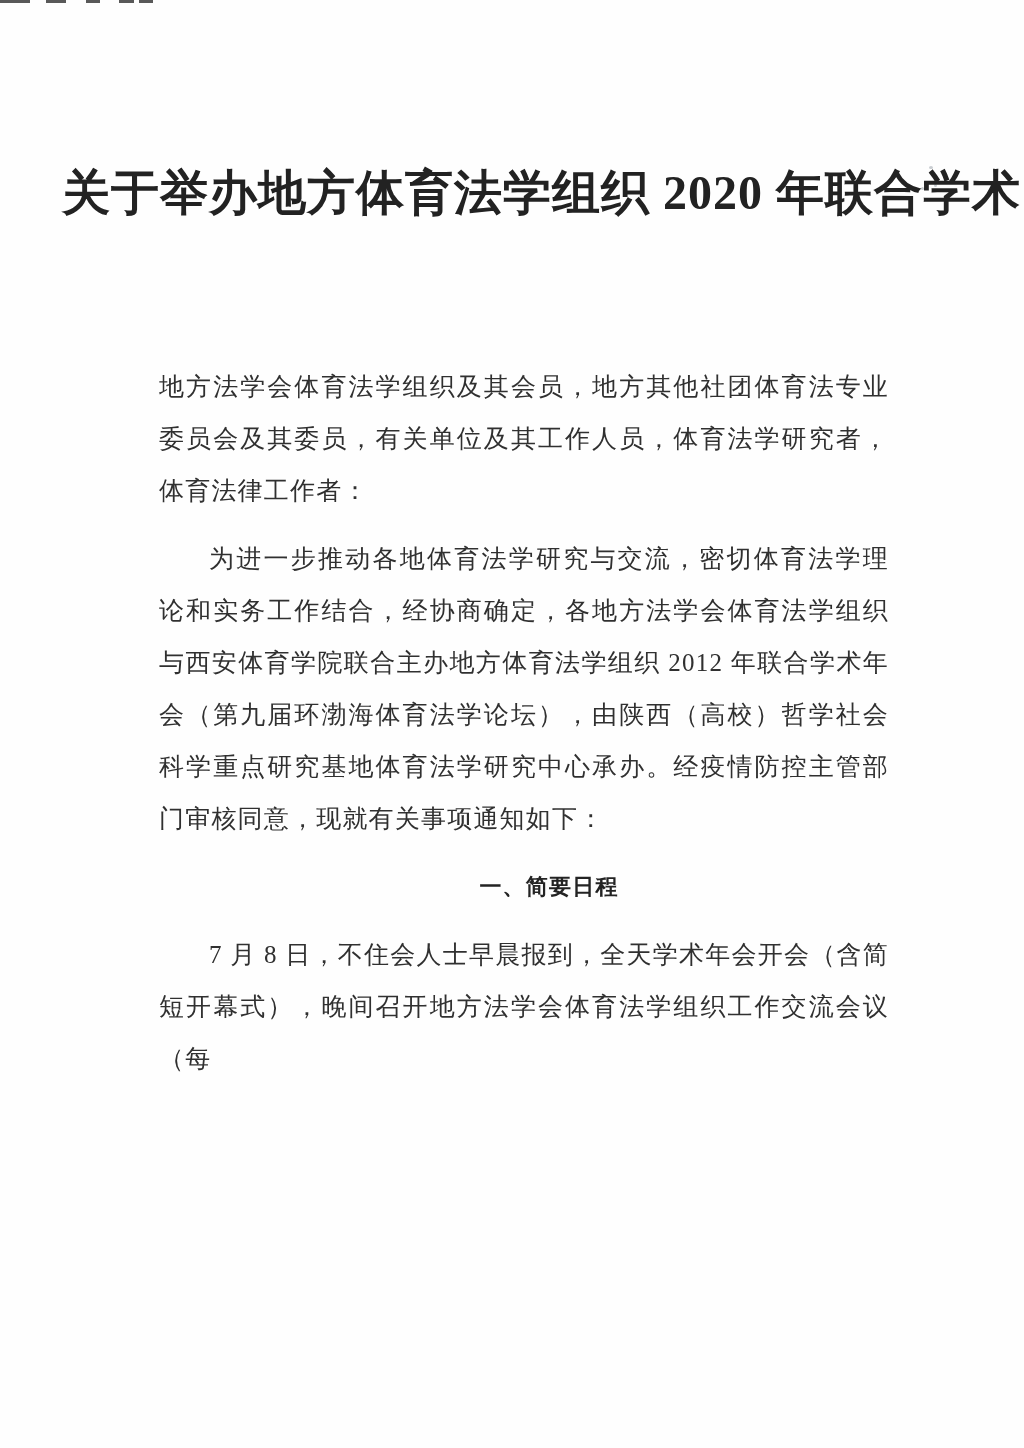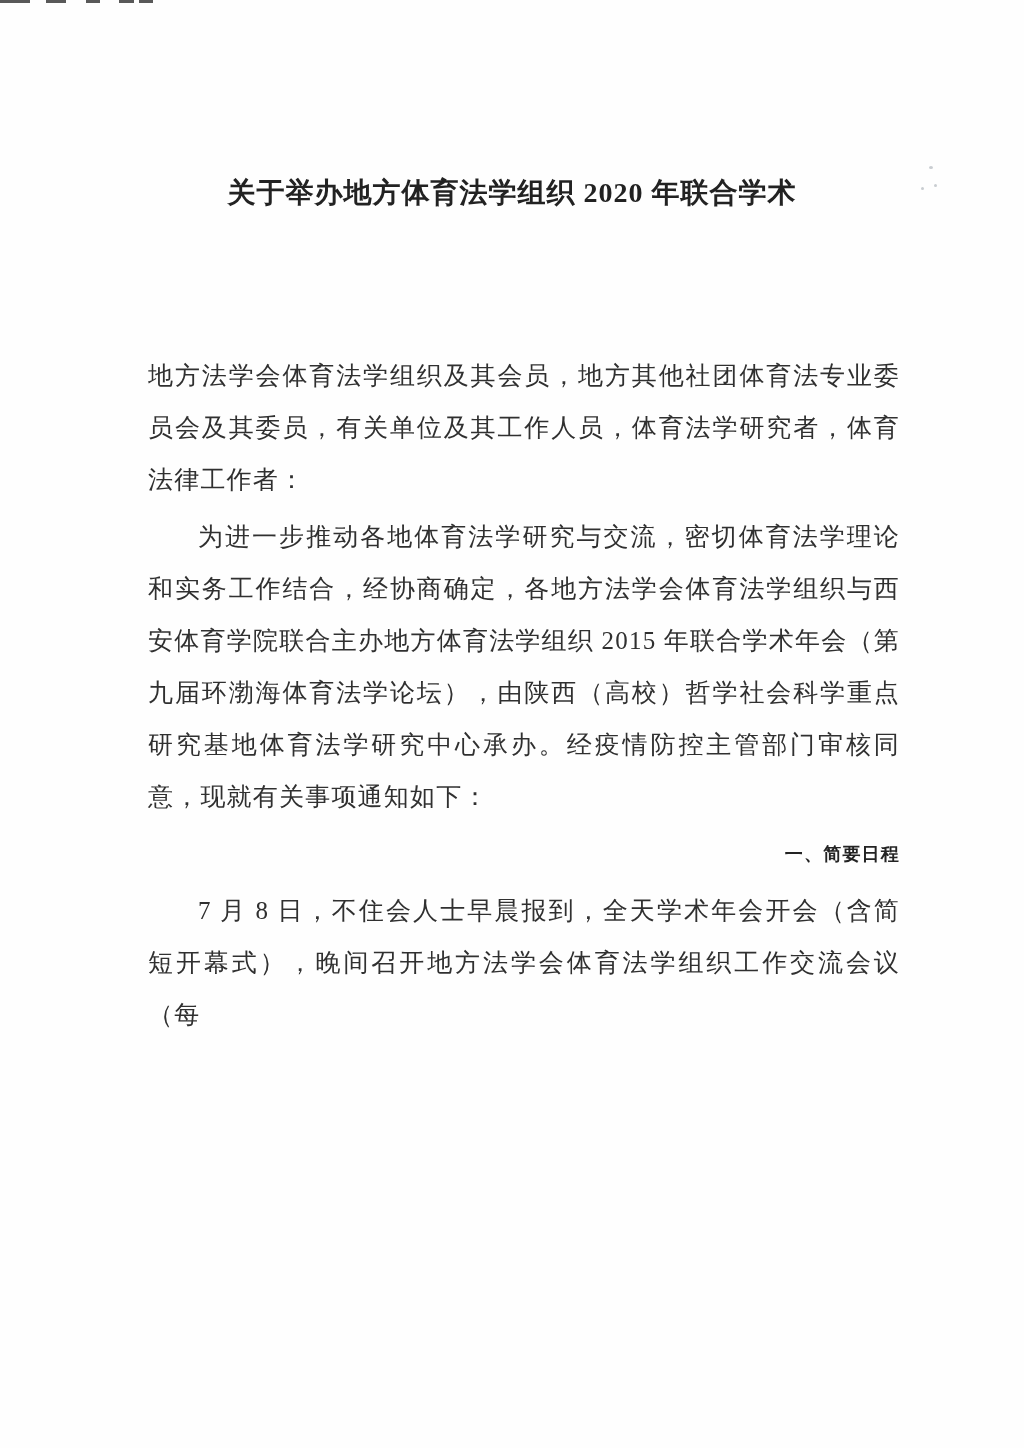--- a/index.html
+++ b/index.html
@@ -39,22 +39,21 @@
   .speck-1 { left: 929px; top: 166px; }
   .speck-2 { left: 934px; top: 184px; width: 3px; }
   .speck-3 { left: 921px; top: 187px; width: 3px; }
 
   .doc-title {
     position: absolute;
     top: 159px;
     left: 62px;
     width: 900px;
     margin: 0;
-    text-align: center;
-    font-size: 28px;
+    font-size: 48px;
     font-weight: 700;
     line-height: 67px;
     color: #222222;
     letter-spacing: 1px;
   }
   .doc-title .title-line {
     display: block;
     white-space: nowrap;
   }
 
@@ -63,33 +62,33 @@
     top: 345px;
     left: 143px;
     width: 762px;
     font-size: 25px;
     line-height: 52px;
     letter-spacing: 1.2px;
     text-align: justify;
     color: #303030;
   }
   .doc-body p, .doc-body h2 {
-    margin: 5px;
+    margin: 16px;
     padding: 0;
   }
   .para-indent {
     text-indent: 50px;
   }
   .section-heading {
-    font-size: 18px;
+    font-size: 22px;
     font-weight: 700;
     line-height: 52px;
     text-indent: 50px;
     color: #232323;
-    text-align: right;
+    text-align: center;
   }
 </style>
 </head>
 <body>
 
 <div class="page">
 
   <div class="scan-dash dash-1"></div>
   <div class="scan-dash dash-2"></div>
   <div class="scan-dash dash-3"></div>
@@ -100,21 +99,21 @@
   <div class="scan-speck speck-3"></div>
 
   <h1 class="doc-title">
     <span class="title-line">关于举办地方体育法学组织 2020 年联合学术</span>
   </h1>
 
   <div class="doc-body">
     <p class="para">地方法学会体育法学组织及其会员，地方其他社团体育法专业委员会及其委员，有关单位及其工作人员，体育法学研究者，体育法律工作者：</p>
 
 
-    <p class="para para-indent">为进一步推动各地体育法学研究与交流，密切体育法学理论和实务工作结合，经协商确定，各地方法学会体育法学组织与西安体育学院联合主办地方体育法学组织 2015 年联合学术年会（第九届环渤海体育法学论坛），由陕西（高校）哲学社会科学重点研究基地体育法学研究中心承办。经疫情防控主管部门审核同意，现就有关事项通知如下：</p>
+    <p class="para para-indent">为进一步推动各地体育法学研究与交流，密切体育法学理论和实务工作结合，经协商确定，各地方法学会体育法学组织与西安体育学院联合主办地方体育法学组织 2012 年联合学术年会（第九届环渤海体育法学论坛），由陕西（高校）哲学社会科学重点研究基地体育法学研究中心承办。经疫情防控主管部门审核同意，现就有关事项通知如下：</p>
 
     <h2 class="section-heading">一、简要日程</h2>
 
 
     <p class="para para-indent">7 月 8 日，不住会人士早晨报到，全天学术年会开会（含简短开幕式），晚间召开地方法学会体育法学组织工作交流会议（每</p>
   </div>
 
 </div>
 
 </body></html>

